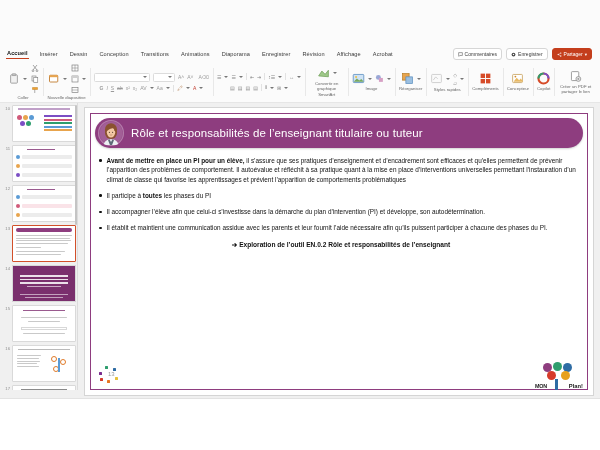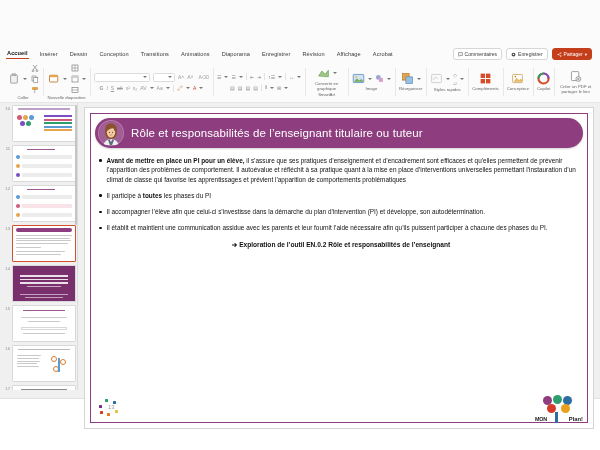--- a/index.html
+++ b/index.html
@@ -82,21 +82,21 @@
   .thumb.purple{ background:#7a2f6d; }
   .t-bar{ position:absolute; left:3px; right:3px; height:4px; border-radius:2px; background:#8e3d7f; top:2px;}
   .t-line{ position:absolute; height:1px; background:#c9c9c9; border-radius:1px;}
   .t-chip{ position:absolute; border-radius:50%; }
   .panel-div{ position:absolute; right:0; top:0; bottom:0; width:1px; background:#dcdcdc; }
   .scrollbar{ position:absolute; right:1px; top:2px; width:2px; height:120px; border-radius:2px; background:#c4c4c4;}
 
   
   .stage{ flex:1 1 auto; background:#f0f0f0; display:flex; align-items:flex-start; justify-content:center; padding:4px 6px 6px 6px; min-height:0;}
   .slide{
-    width:100%; height:322px; background:#fff; border:0.6px solid #d5d5d5;
+    width:100%; height:289px; background:#fff; border:0.6px solid #d5d5d5;
     position:relative; overflow:hidden;
   }
   .slide-inner{ position:absolute; inset:5px; border:1.2px solid #8e3d7f; }
 
   .title-pill{
     position:absolute; left:10px; right:10px; top:10px; height:30px;
     background:#8e3d7f; border-radius:16px; display:flex; align-items:center; padding-left:3px;
     box-shadow:0 1px 2px rgba(0,0,0,.18);
   }
   .avatar{

